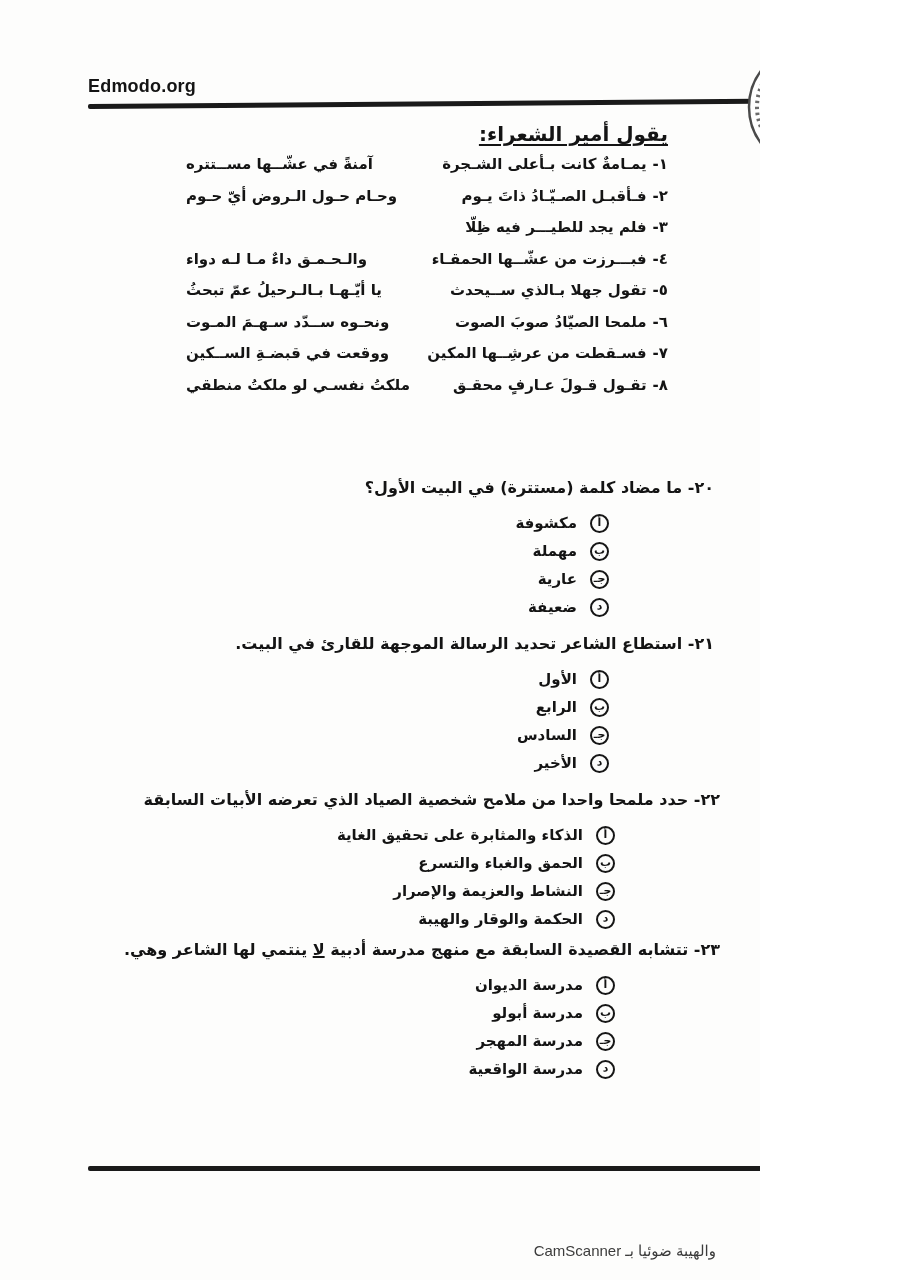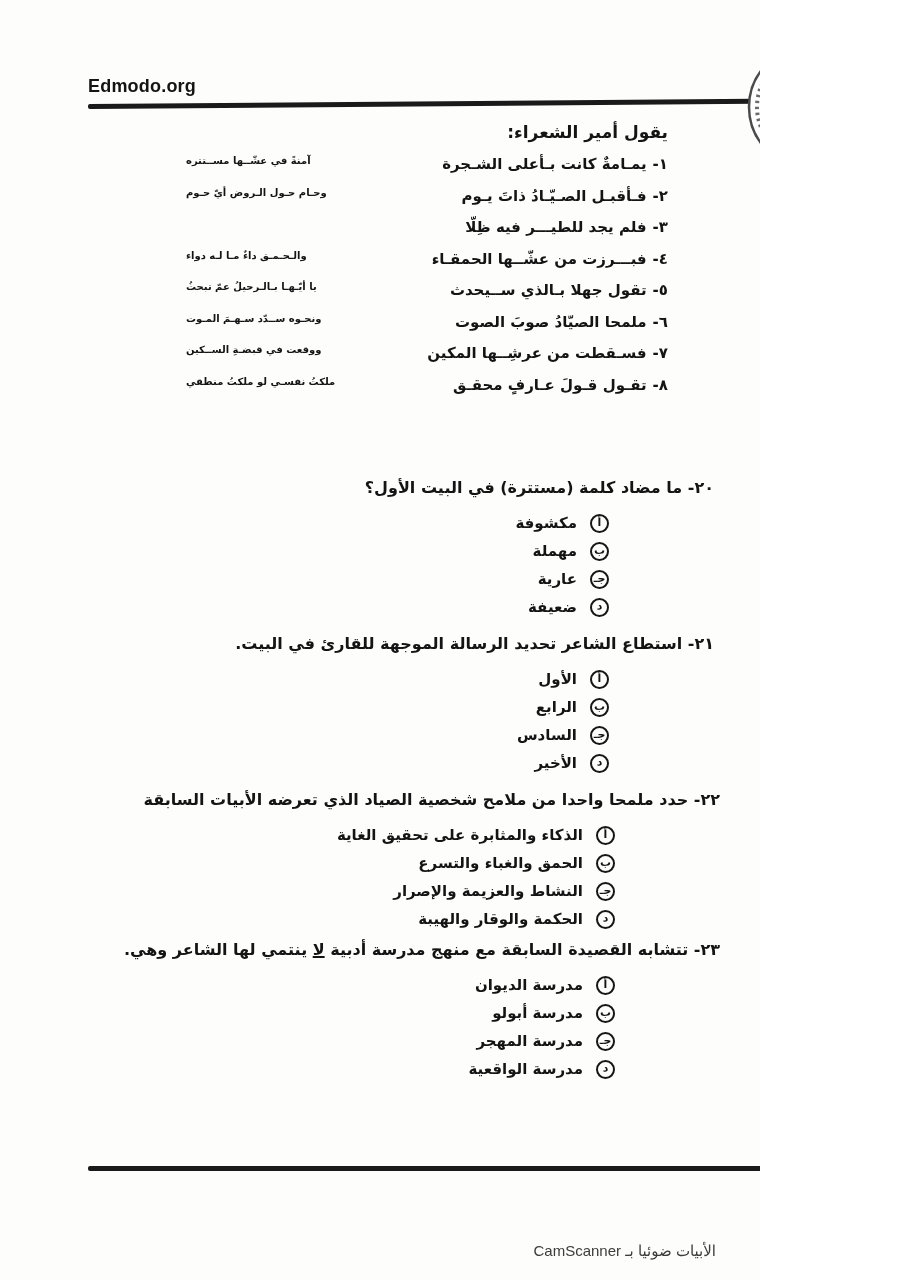--- a/index.html
+++ b/index.html
@@ -19,36 +19,36 @@
   }
   .top-rule{
     position:absolute;left:88px;top:104px;width:668px;height:5px;
     background:#1a1a1a;border-radius:2px;
     transform:rotate(-0.45deg);transform-origin:left center;
   }
   .stamp{position:absolute;left:746px;top:46px;width:116px;height:122px;}
   
   .intro{
     position:absolute;right:92px;top:122px;
-    direction:rtl;font-size:17px;font-weight:bold;
-    text-underline-offset:3px;
+    direction:rtl;font-size:20px;font-weight:bold;
+    text-decoration:underline;text-underline-offset:3px;
     text-decoration-thickness:2px;
   }
   
   .poem{position:absolute;top:153px;left:0;right:0;}
   .poem-row{position:relative;height:31.5px;}
   .hemi-a{
     position:absolute;right:92px;top:2px;
     direction:rtl;font-weight:bold;font-size:15px;white-space:nowrap;
   }
   .hemi-a .vnum{margin-left:6px;}
   .hemi-b{
     position:absolute;left:186px;top:2px;width:300px;
     direction:rtl;text-align:left;
-    font-weight:bold;font-size:10px;white-space:nowrap;
+    font-weight:bold;font-size:15px;white-space:nowrap;
   }
   
   .question{position:absolute;direction:rtl;margin-top:48px;}
   .q-header{
     font-size:16px;font-weight:bold;text-align:right;white-space:nowrap;
   }
   .q-underline{text-decoration:underline;text-decoration-thickness:2px;}
   .options{margin-top:12px;margin-right:105px;}
   .option{
     display:flex;direction:rtl;align-items:center;
@@ -225,15 +225,15 @@
       </div>
       <div class="option">
         <span class="letter-circle">د</span>
         <span class="option-text">مدرسة الواقعية</span>
       </div>
     </div>
   </div>
 
   <div class="bottom-rule"></div>
   <div class="page-num">٦</div>
-  <div class="scan-footer">الأبيات ضوئيا بـ CamScanner</div>
+  <div class="scan-footer">والهيبة ضوئيا بـ CamScanner</div>
 
 </div>
 
 </body></html>

